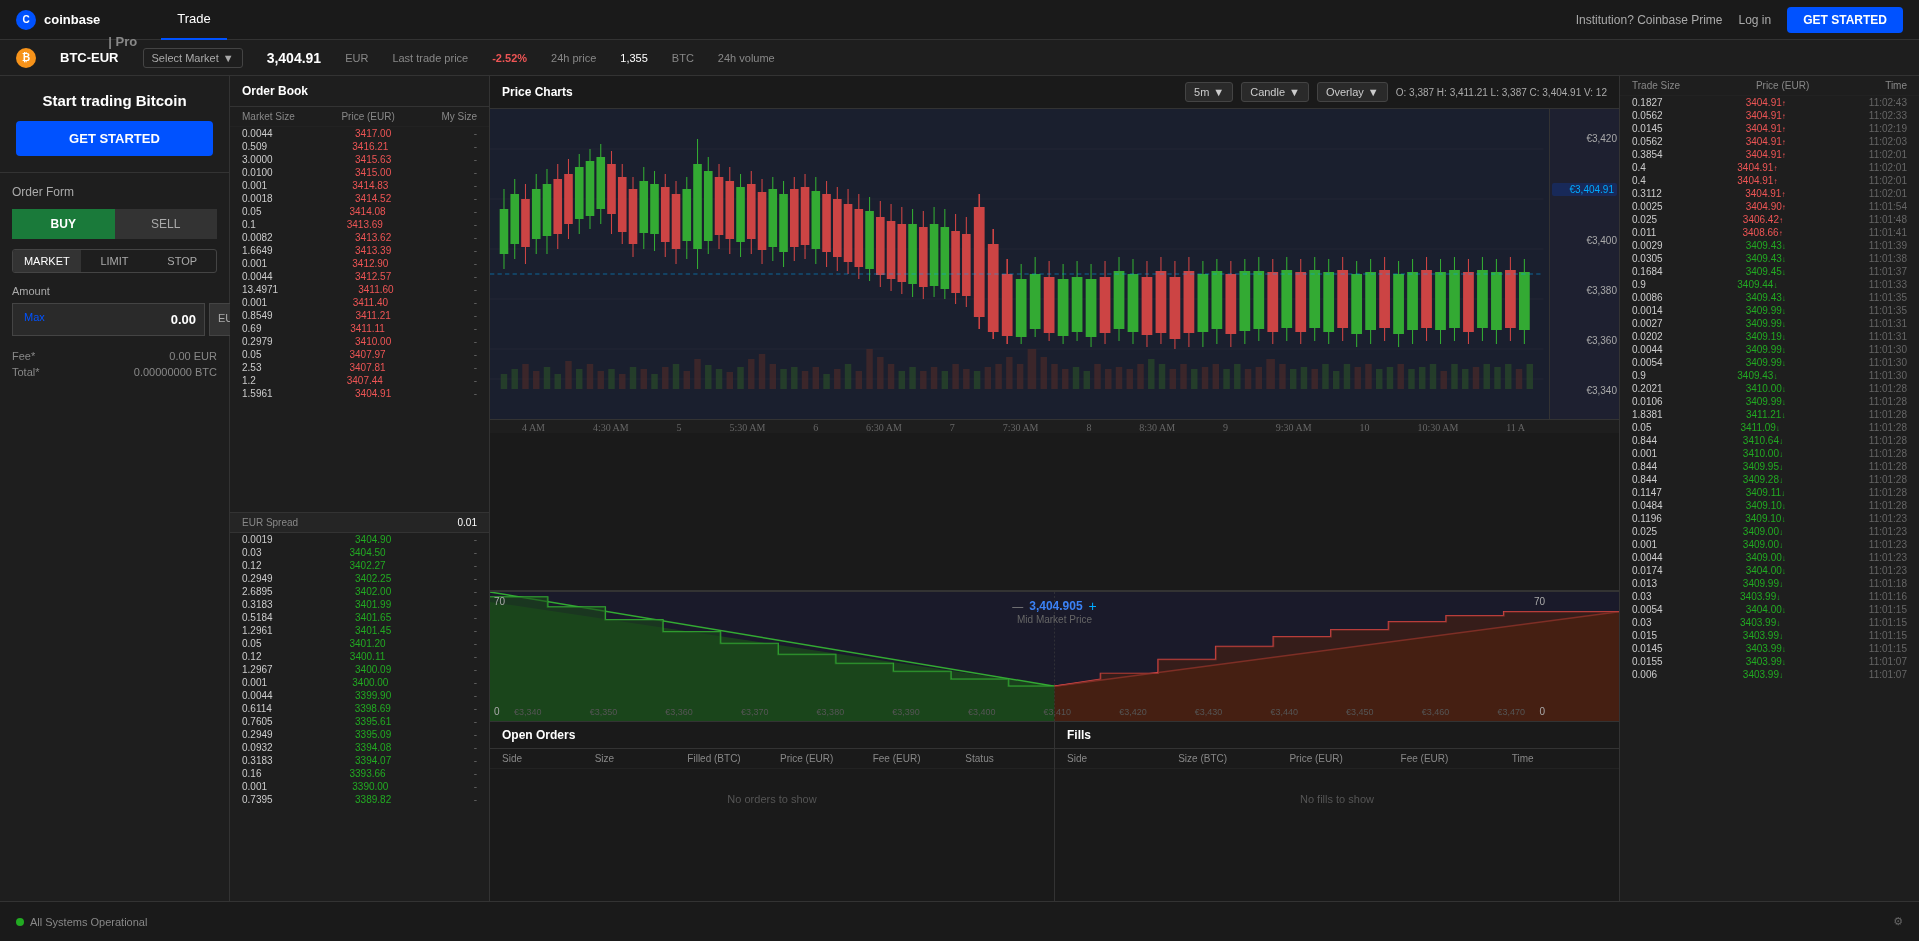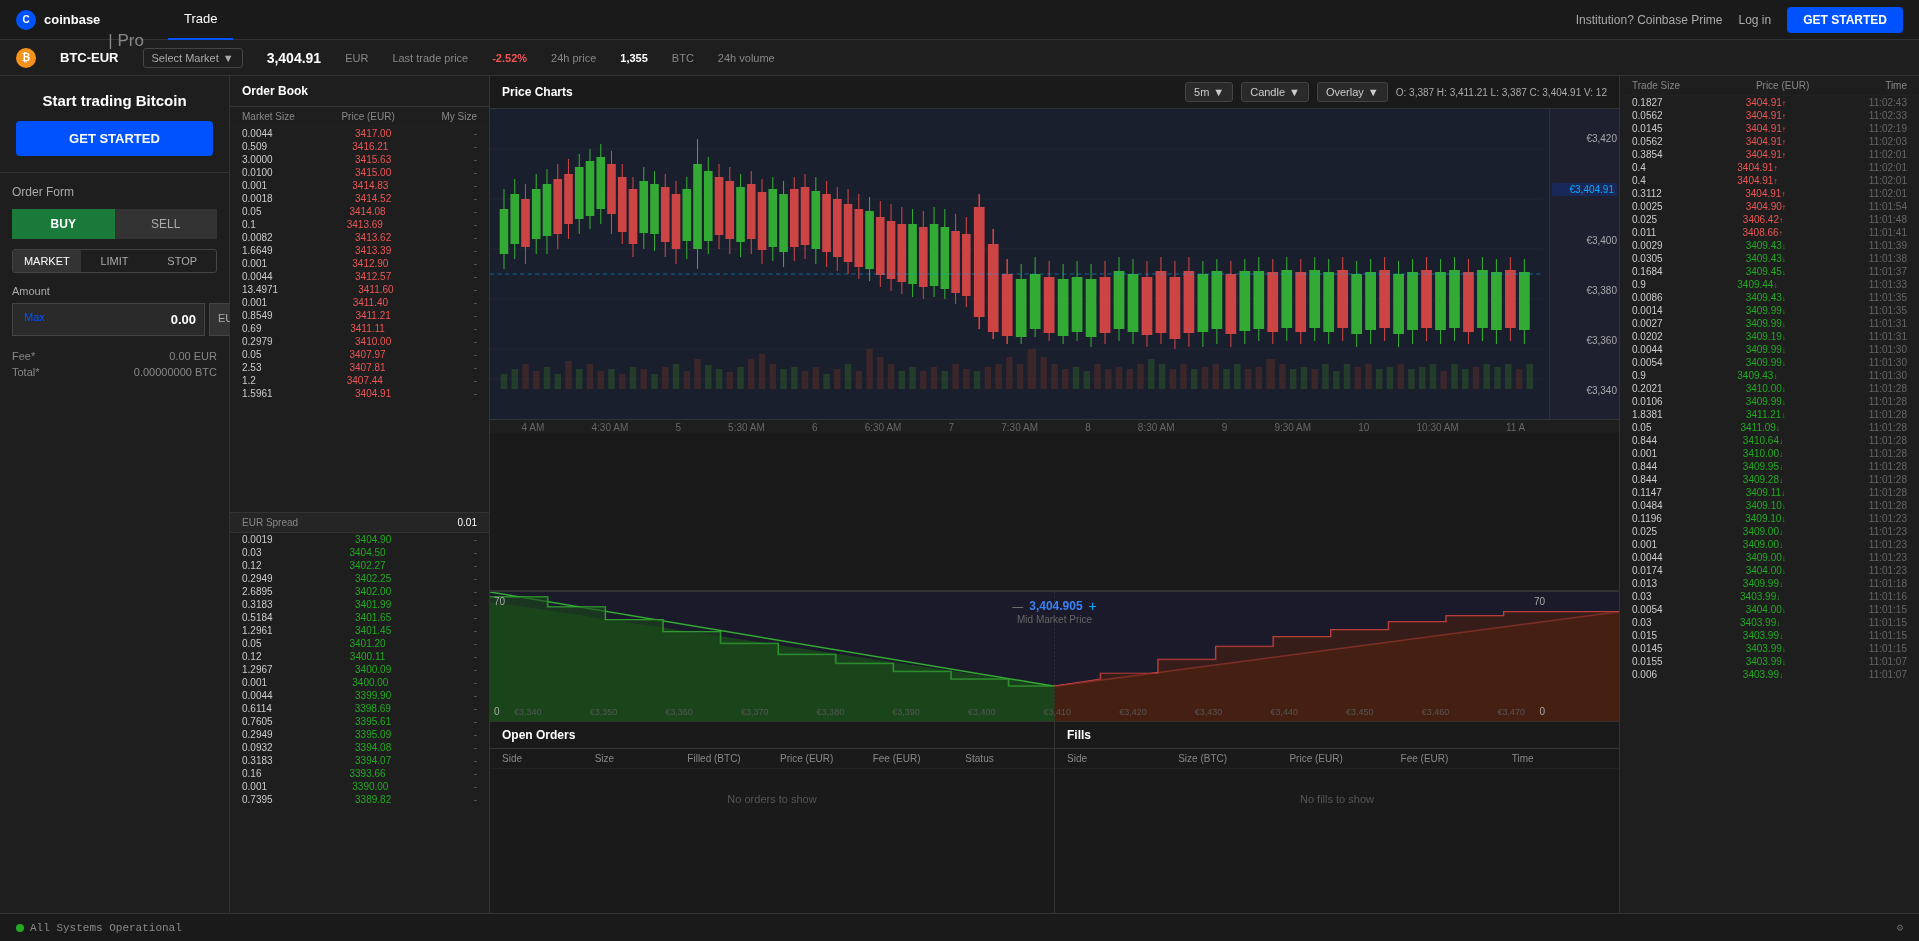--- a/index.html
+++ b/index.html
@@ -7,42 +7,42 @@
 
     
     .top-nav {
       display: flex; align-items: center; justify-content: space-between;
       background: #1a1a1a; border-bottom: 1px solid #333;
       height: 40px; padding: 0 16px;
     }
     .top-nav-left { display: flex; align-items: center; gap: 24px; }
     .logo { display: flex; align-items: center; gap: 8px; color: #fff; font-size: 13px; font-weight: bold; }
     .logo-icon { width: 20px; height: 20px; background: #0052ff; border-radius: 50%; display: flex; align-items: center; justify-content: center; color: white; font-size: 10px; }
-    .logo-pro { color: #888; font-size: 17px; font-weight: normal; margin-top: 43px; }
+    .logo-pro { color: #888; font-size: 13px; font-weight: bold; margin-top: 43px; }
     .nav-tabs { display: flex; gap: 0; }
     .nav-tab { padding: 0 16px; height: 40px; display: flex; align-items: center; color: #aaa; cursor: pointer; border-bottom: 2px solid transparent; font-size: 13px; }
     .nav-tab.active { color: #fff; border-bottom: 2px solid #0052ff; }
     .top-nav-right { display: flex; align-items: center; gap: 16px; }
     .institution-link { color: #aaa; font-size: 12px; }
     .login-btn { color: #aaa; font-size: 12px; cursor: pointer; background: none; border: none; }
     .get-started-btn { background: #0052ff; color: #fff; border: none; padding: 6px 16px; border-radius: 4px; font-size: 12px; cursor: pointer; font-weight: bold; }
 
     
     .ticker-bar {
       display: flex; align-items: center; gap: 24px;
       background: #1e1e1e; border-bottom: 1px solid #333;
       height: 36px; padding: 0 16px;
     }
     .btc-icon { width: 20px; height: 20px; background: #f7931a; border-radius: 50%; display: flex; align-items: center; justify-content: center; color: white; font-size: 10px; font-weight: bold; }
     .pair-name { color: #fff; font-weight: bold; font-size: 13px; }
     .select-market-btn { background: none; border: 1px solid #444; color: #aaa; padding: 3px 8px; border-radius: 3px; font-size: 11px; cursor: pointer; display: flex; align-items: center; gap: 4px; }
     .ticker-price { color: #fff; font-weight: bold; font-size: 14px; }
     .ticker-label { color: #888; font-size: 11px; }
     .ticker-change-neg { color: #e55; font-weight: bold; }
-    .ticker-volume { color: #fff; font-weight: bold; }
+    .ticker-volume { color: #fff; font-weight: normal; }
 
     
     .main-layout { display: flex; height: calc(941px - 76px); }
 
     
     .left-sidebar { width: 230px; background: #1e1e1e; border-right: 1px solid #333; display: flex; flex-direction: column; }
     .sidebar-header { padding: 16px; text-align: center; border-bottom: 1px solid #333; }
     .start-trading-title { color: #fff; font-size: 15px; font-weight: bold; margin-bottom: 12px; }
     .get-started-large { background: #0052ff; color: #fff; border: none; width: 100%; padding: 10px; border-radius: 4px; font-size: 13px; cursor: pointer; font-weight: bold; }
     .order-form-section { padding: 12px; flex: 1; }
@@ -83,21 +83,21 @@
     .charts-section { flex: 1; min-height: 0; border-bottom: 1px solid #333; }
     .charts-header { display: flex; align-items: center; justify-content: space-between; padding: 6px 12px; border-bottom: 1px solid #333; }
     .charts-title { color: #fff; font-weight: bold; font-size: 12px; }
     .chart-controls { display: flex; align-items: center; gap: 8px; }
     .chart-dropdown { background: #2a2a2a; border: 1px solid #444; color: #ccc; padding: 3px 8px; font-size: 11px; cursor: pointer; border-radius: 3px; display: flex; align-items: flex-end; gap: 4px; }
     .chart-ohlcv { color: #aaa; font-size: 10px; }
     .chart-area { position: relative; background: #1a1f2e; height: calc(100% - 36px); overflow: hidden; }
     .price-label { color: #aaa; font-size: 10px; text-align: right; }
     .price-label-highlight { color: #0af; font-size: 10px; text-align: right; background: #0052ff33; padding: 1px 3px; border-radius: 2px; }
     .chart-time-axis { display: flex; justify-content: space-around; padding: 2px 70px 0 8px; background: #1e1e1e; border-top: 1px solid #333; }
-    .time-label { color: #666; font-size: 10px; }
+    .time-label { color: #666; font-size: 10px; font-family: Liberation Serif, serif; }
 
     
     .depth-section { height: 120px; background: #1a1a1a; border-top: 1px solid #333; position: relative; display: flex; align-items: center; }
 
     
     .orders-section { height: 220px; display: flex; border-top: 1px solid #333; }
     .open-orders-panel { flex: 1; border-right: 1px solid #333; }
     .fills-panel { flex: 1; }
     .orders-header { padding: 6px 12px; border-bottom: 1px solid #333; color: #fff; font-weight: bold; font-size: 12px; }
     .orders-cols { display: flex; padding: 4px 12px; color: #888; font-size: 10px; border-bottom: 1px solid #222; gap: 16px; }
@@ -111,21 +111,21 @@
     .th-rows { flex: 1; overflow-y: auto; }
     .th-row { display: flex; justify-content: space-between; padding: 1px 12px; font-size: 10px; }
     .th-size { color: #ccc; }
     .th-price-up { color: #e55; }
     .th-price-down { color: #2a2; }
     .th-time { color: #666; }
     .arrow-up { color: #e55; font-size: 8px; }
     .arrow-down { color: #2a2; font-size: 8px; }
 
     
-    .status-bar { position: fixed; bottom: 0; left: 0; right: 0; height: 28px; background: #1a1a1a; border-top: 1px solid #333; display: flex; align-items: center; justify-content: space-between; padding: 0 16px; font-family: Liberation Mono, monospace; }
+    .status-bar { position: fixed; bottom: 0; left: 0; right: 0; height: 40px; background: #1a1a1a; border-top: 1px solid #333; display: flex; align-items: center; justify-content: space-between; padding: 0 16px; }
     .status-indicator { display: flex; align-items: center; gap: 6px; color: #888; font-size: 11px; }
     .status-dot { width: 8px; height: 8px; background: #2a2; border-radius: 50%; }
     .settings-icon { color: #666; cursor: pointer; }
 
     
     .main-chart-svg { width: 100%; height: 100%; }
 
     
     ::-webkit-scrollbar { width: 4px; }
     ::-webkit-scrollbar-track { background: #1a1a1a; }

